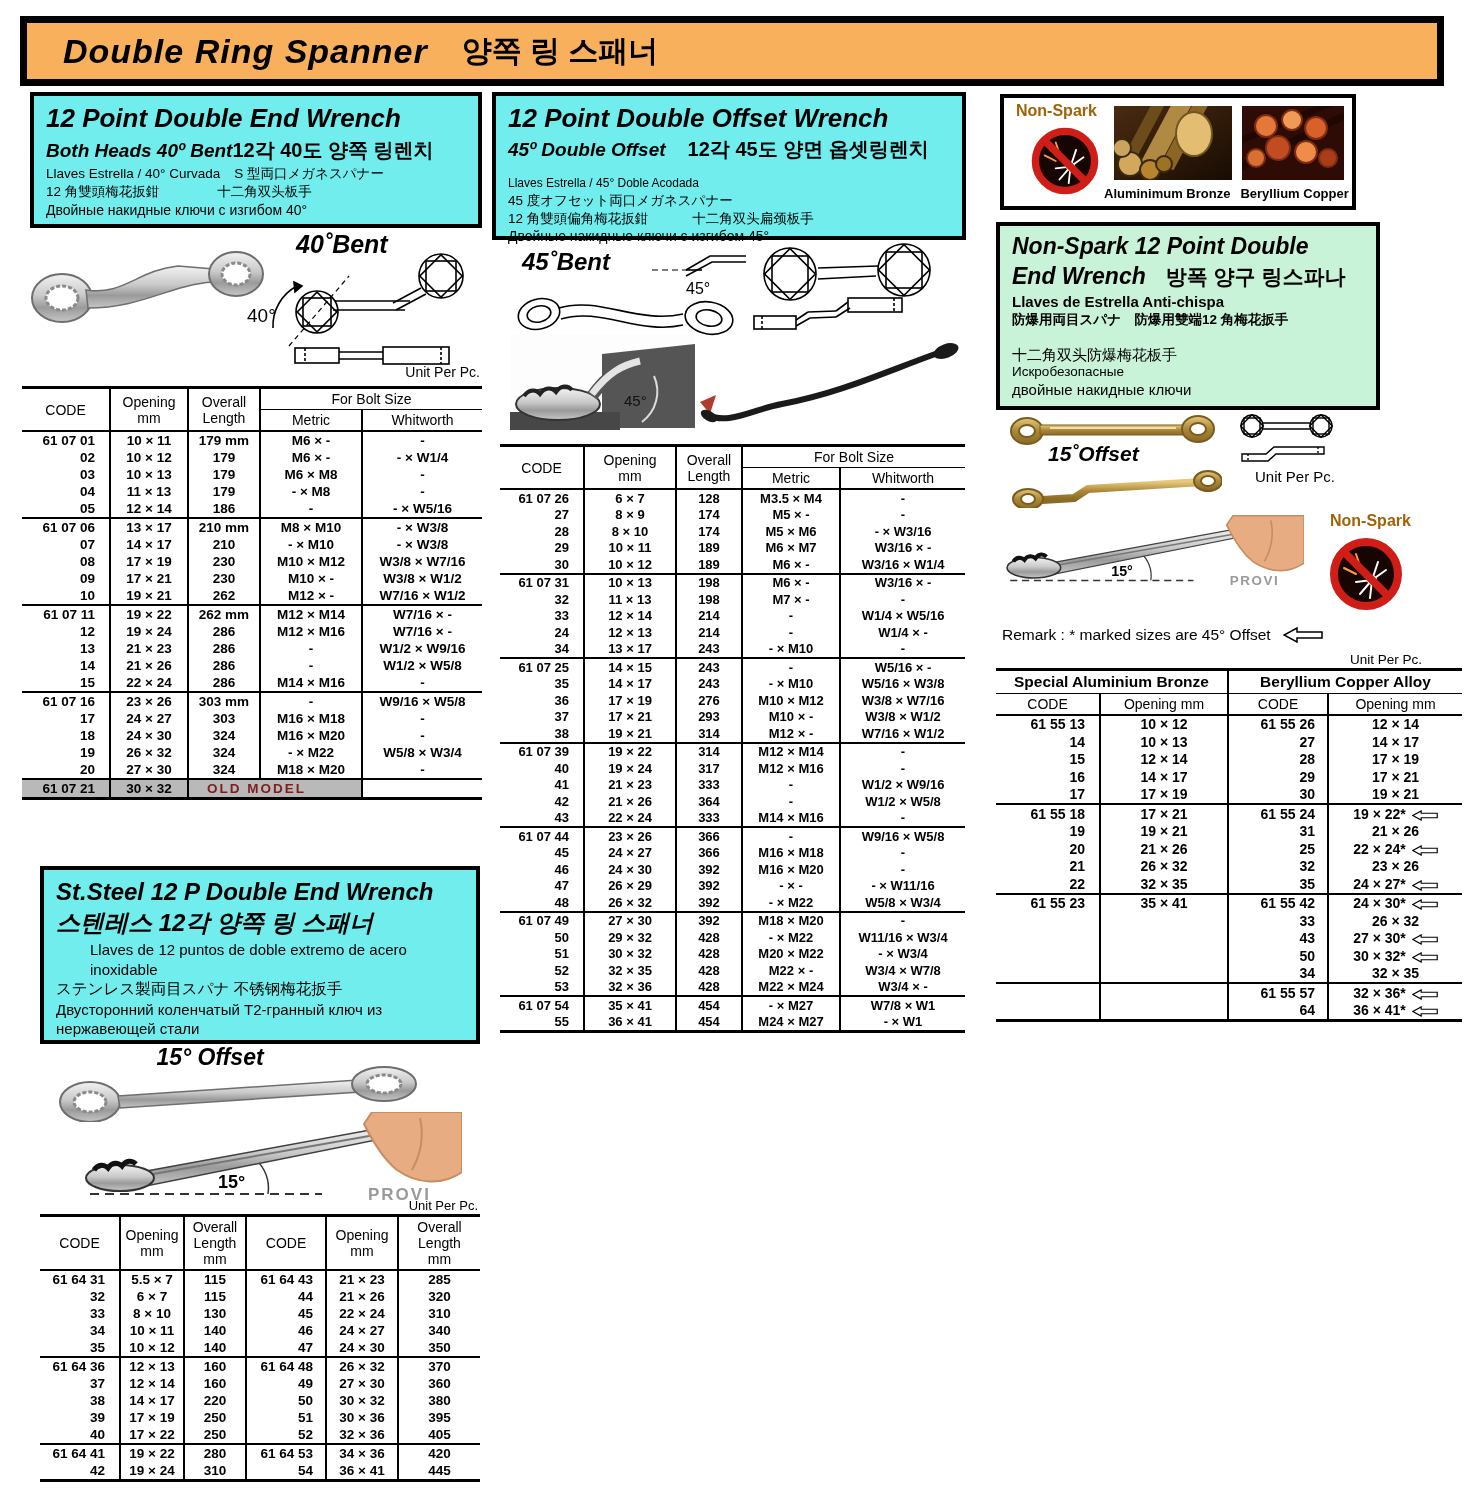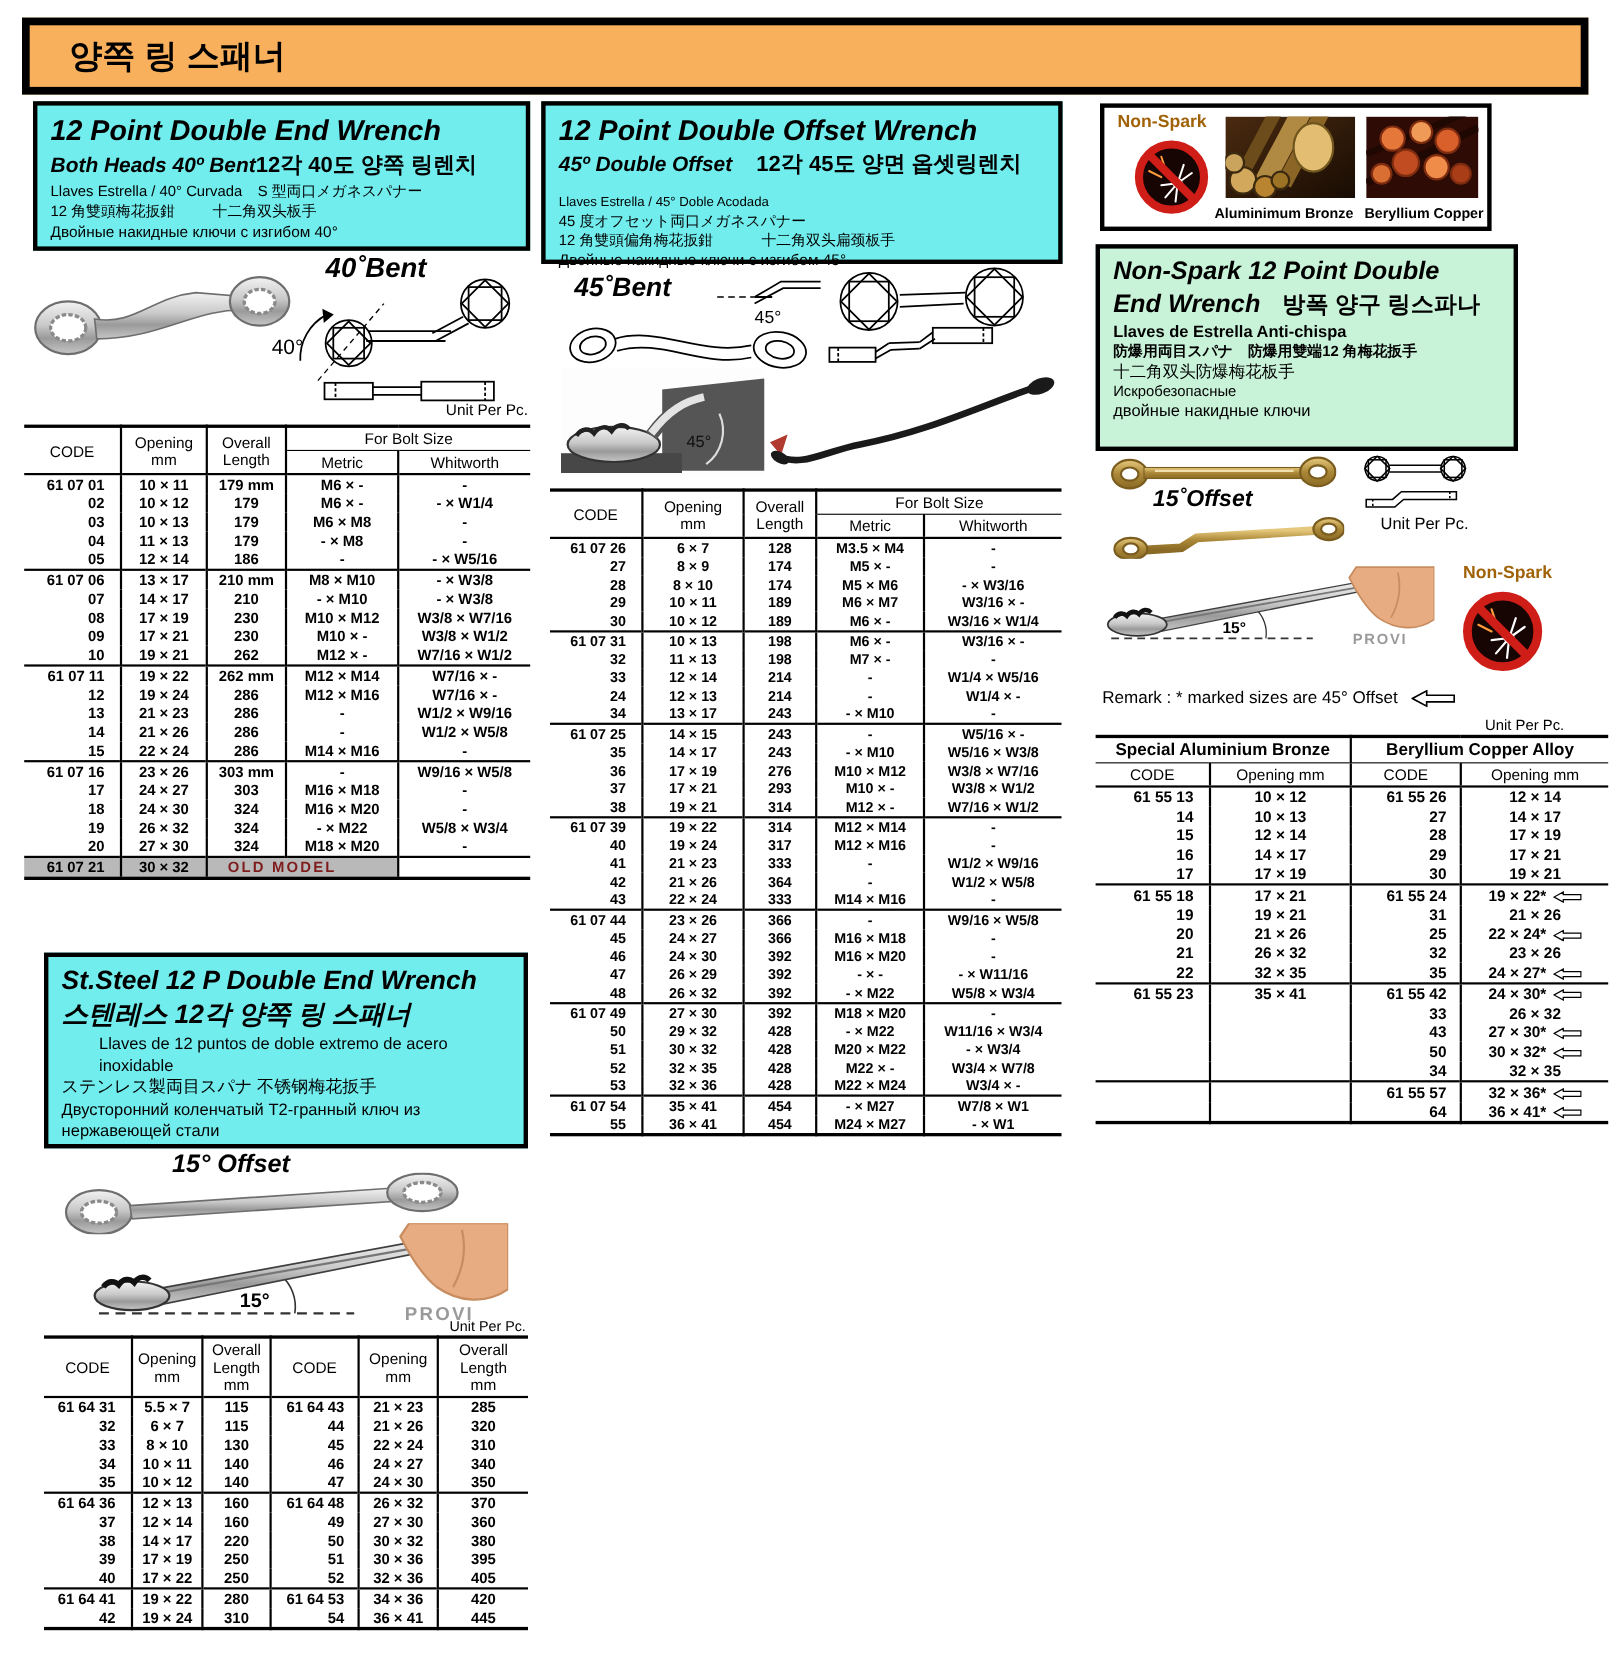--- a/index.html
+++ b/index.html
@@ -62,34 +62,35 @@
     <linearGradient id="gBronzeBg" x1="0" y1="0" x2="1" y2="1">
       <stop offset="0" stop-color="#4a2a10"></stop>
         <stop offset="1" stop-color="#180c03"></stop>
     </linearGradient>
   </defs>
 </svg>
 
 <div id="page">
 
   <div class="abs" id="banner">
+    <span class="en">Double Ring Spanner</span>
     <span class="kr">양쪽 링 스패너</span>
   </div>
 
   <div class="abs infobox" style="left:30px;top:92px;width:452px;height:136px;">
     <div class="bt" style="font-size:26px;">12 Point Double End Wrench</div>
     <div class="row" style="margin-top:1px;">
       <span class="bt" style="font-size:19px;">Both Heads 40º Bent</span>
       <span style="font-size:20px;font-weight:bold;">12각 40도 양쪽 링렌치</span>
     </div>
     <div class="row" style="gap:14px;font-size:13.5px;margin-top:2px;">
       <span>Llaves Estrella / 40° Curvada</span>
       <span>S 型両口メガネスパナー</span>
     </div>
-    <div class="row" style="gap:34px;font-size:13.5px;">
+    <div class="row" style="gap:58px;font-size:13.5px;">
       <span>12 角雙頭梅花扳鉗</span>
       <span>十二角双头板手</span>
     </div>
     <div style="font-size:14px;">Двойные накидные ключи с изгибом 40°</div>
   </div>
 
   <svg class="abs" style="left:28px;top:246px;" width="240" height="82" viewBox="0 0 240 82">
     <ellipse cx="34" cy="52" rx="30" ry="24" fill="url(#gChrome)" stroke="#6e6e6e" stroke-width="2"></ellipse>
     <ellipse cx="34" cy="52" rx="16" ry="12" fill="#fff" stroke="#8a8a8a" stroke-width="3" stroke-dasharray="4 2"></ellipse>
     <path d="M58,44 C95,50 110,24 150,20 L198,24 L198,36 C150,33 120,62 60,62 Z" fill="url(#gChrome)" stroke="#6e6e6e" stroke-width="1.5"></path>
@@ -825,21 +826,21 @@
   </div>
 
   <div class="abs infobox" id="boxGreen" style="left:996px;top:222px;width:384px;height:188px;">
     <div class="bt" style="font-size:23px;">Non-Spark 12 Point Double</div>
     <div class="row" style="gap:20px;">
       <span class="bt" style="font-size:23px;">End Wrench</span>
       <span style="font-size:21px;font-weight:bold;">방폭 양구 링스파나</span>
     </div>
     <div style="font-size:15px;font-weight:bold;">Llaves de Estrella Anti-chispa</div>
     <div style="font-size:13.5px;font-weight:bold;">防爆用両目スパナ　防爆用雙端12 角梅花扳手</div>
-    <div style="font-size:15px;">十二角双头防爆梅花板手</div>
+    <div style="font-size:15px;margin-top:16px;">十二角双头防爆梅花板手</div>
     <div style="font-size:13.5px;line-height:1.2;">Искробезопасные</div>
     <div style="font-size:15px;line-height:1.2;">двойные накидные ключи</div>
   </div>
 
   <svg class="abs" style="left:1010px;top:414px;" width="205" height="34" viewBox="0 0 205 34">
     <ellipse cx="17" cy="17" rx="16" ry="13" fill="url(#gBrass)" stroke="#7a5c1e" stroke-width="2"></ellipse>
     <ellipse cx="17" cy="17" rx="8" ry="6" fill="#fff" stroke="#7a5c1e" stroke-width="2"></ellipse>
     <rect x="30" y="11" width="146" height="10" fill="url(#gBrass)" stroke="#7a5c1e" stroke-width="1"></rect>
     <line x1="40" y1="14" x2="166" y2="14" stroke="#efe0ae" stroke-width="2"></line>
     <ellipse cx="188" cy="15" rx="16" ry="13" fill="url(#gBrass)" stroke="#7a5c1e" stroke-width="2"></ellipse>

